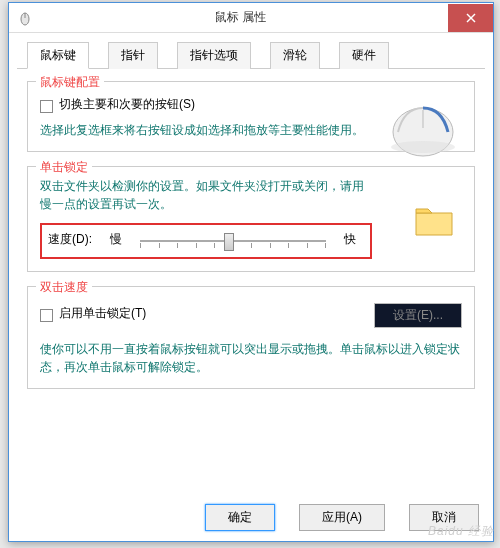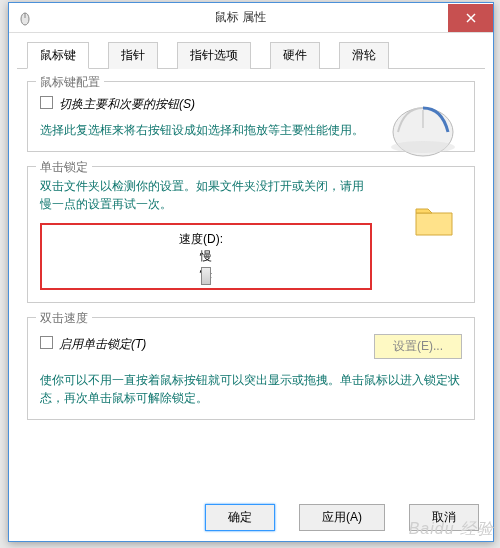--- a/index.html
+++ b/index.html
@@ -7,40 +7,40 @@
 .window { position: absolute; left: 8px; top: 2px; width: 486px; height: 540px; background: #fff; border: 1px solid #4a90d9; box-shadow: 0 2px 8px rgba(0,0,0,0.3); }
 .titlebar { height: 30px; background: #fff; border-bottom: 1px solid #ddd; display: flex; align-items: center; }
 .titlebar-icon { width: 16px; height: 16px; margin-left: 8px; }
 .titlebar-text { flex: 1; text-align: center; color: #333; }
 .close-btn { width: 45px; height: 28px; background: #c75050; color: #fff; display: flex; align-items: center; justify-content: center; font-size: 14px; cursor: pointer; }
 .tabs { display: flex; padding: 8px 10px 0 10px; border-bottom: 1px solid #ccc; margin: 0 8px; }
 .tab { padding: 4px 12px; border: 1px solid #ccc; background: #f5f5f5; border-bottom: none; margin-right: 19px; cursor: pointer; position: relative; top: 1px; }
 .tab.active { background: #fff; border-bottom: 1px solid #fff; }
 .panel { padding: 12px 18px; }
 .group { border: 1px solid #ccc; padding: 10px 12px 12px 12px; margin-bottom: 14px; position: relative; }
-.group-title { position: absolute; top: -8px; left: 8px; background: #fff; padding: 0 4px; color: #737373; }
-.checkbox-row { display: flex; align-items: flex-start; margin: 4px 0 8px 0; font-style: italic; }
+.group-title { position: absolute; top: -8px; left: 8px; background: #fff; padding: 0 4px; color: #ef4444; }
+.checkbox-row { display: flex; align-items: flex-end; margin: 4px 0 8px 0; }
 .checkbox { width: 13px; height: 13px; border: 1px solid #888; margin-right: 6px; background: #fff; }
 .desc { color: #0f766e; line-height: 1.5; margin-right: 90px; }
 .mouse-img { position: absolute; right: 12px; top: 10px; width: 78px; height: 68px; }
 .folder-img { position: absolute; right: 18px; top: 34px; width: 44px; height: 40px; }
-.speed-row { display: flex; align-items: center; padding: 6px; border: 2px solid #e03030; margin-top: 10px; margin-right: 90px; flex-direction: column; }
+.speed-row { display: flex; align-items: flex-start; padding: 6px; border: 2px solid #e03030; margin-top: 10px; margin-right: 90px; }
 .speed-label { margin-right: 10px; }
 .slider-wrap { flex: 1; position: relative; height: 20px; display: flex; align-items: center; }
 .slider-track { position: absolute; left: 10px; right: 10px; height: 2px; background: #aaa; top: 9px; }
 .slider-ticks { position: absolute; left: 10px; right: 10px; top: 12px; height: 6px; display: flex; justify-content: space-between; }
 .tick { width: 1px; height: 5px; background: #999; }
 .slider-thumb { position: absolute; left: 48%; top: 2px; width: 10px; height: 18px; background: linear-gradient(#eee,#ccc); border: 1px solid #888; transform: translateX(-50%); }
 .speed-slow, .speed-fast { margin: 0 8px; }
-.settings-btn { padding: 3px 18px; border: 1px solid #bbb; background: #fef9c3; color: #888; }
+.settings-btn { padding: 3px 18px; border: 1px solid #bbb; background: #0f172a; color: #888; }
 .settings-row { display: flex; justify-content: space-between; align-items: center; margin: 4px 0 10px 0; }
 .bottom-buttons { position: absolute; bottom: 10px; right: 14px; display: flex; gap: 24px; }
 .btn { padding: 4px 22px; border: 1px solid #aaa; background: #efefef; cursor: pointer; }
 .btn.default { border: 1px solid #3399ff; box-shadow: 0 0 2px #3399ff; }
-.watermark { position: absolute; right: 6px; bottom: 8px; color: #cfcfcf; font-size: 16px; font-style: italic; letter-spacing: 1px; pointer-events: none; }
+.watermark { position: absolute; right: 6px; bottom: 8px; color: #cfcfcf; font-size: 12px; font-style: italic; letter-spacing: 1px; pointer-events: none; }
 </style>
 </head>
 <body>
 
 <div class="window">
   <div class="titlebar">
     <svg class="titlebar-icon" viewBox="0 0 16 16">
         <ellipse cx="8" cy="9" rx="4" ry="6" fill="#e6e6e6" stroke="#888"></ellipse>
         <line x1="8" y1="3" x2="8" y2="8" stroke="#888"></line>
       </svg>
@@ -50,22 +50,22 @@
           <line x1="1" y1="1" x2="9" y2="9" stroke="#fff" stroke-width="1.5"></line>
           <line x1="9" y1="1" x2="1" y2="9" stroke="#fff" stroke-width="1.5"></line>
         </svg>
     </div>
   </div>
 
   <div class="tabs">
     <div class="tab active">鼠标键</div>
     <div class="tab">指针</div>
     <div class="tab">指针选项</div>
+    <div class="tab">滑轮</div>
     <div class="tab">硬件</div>
-    <div class="tab">滑轮</div>
   </div>
 
   <div class="panel">
 
     <div class="group">
       <span class="group-title">鼠标键配置</span>
       <div class="checkbox-row">
         <div class="checkbox"></div>
         <span>切换主要和次要的按钮(S)</span>
       </div>

